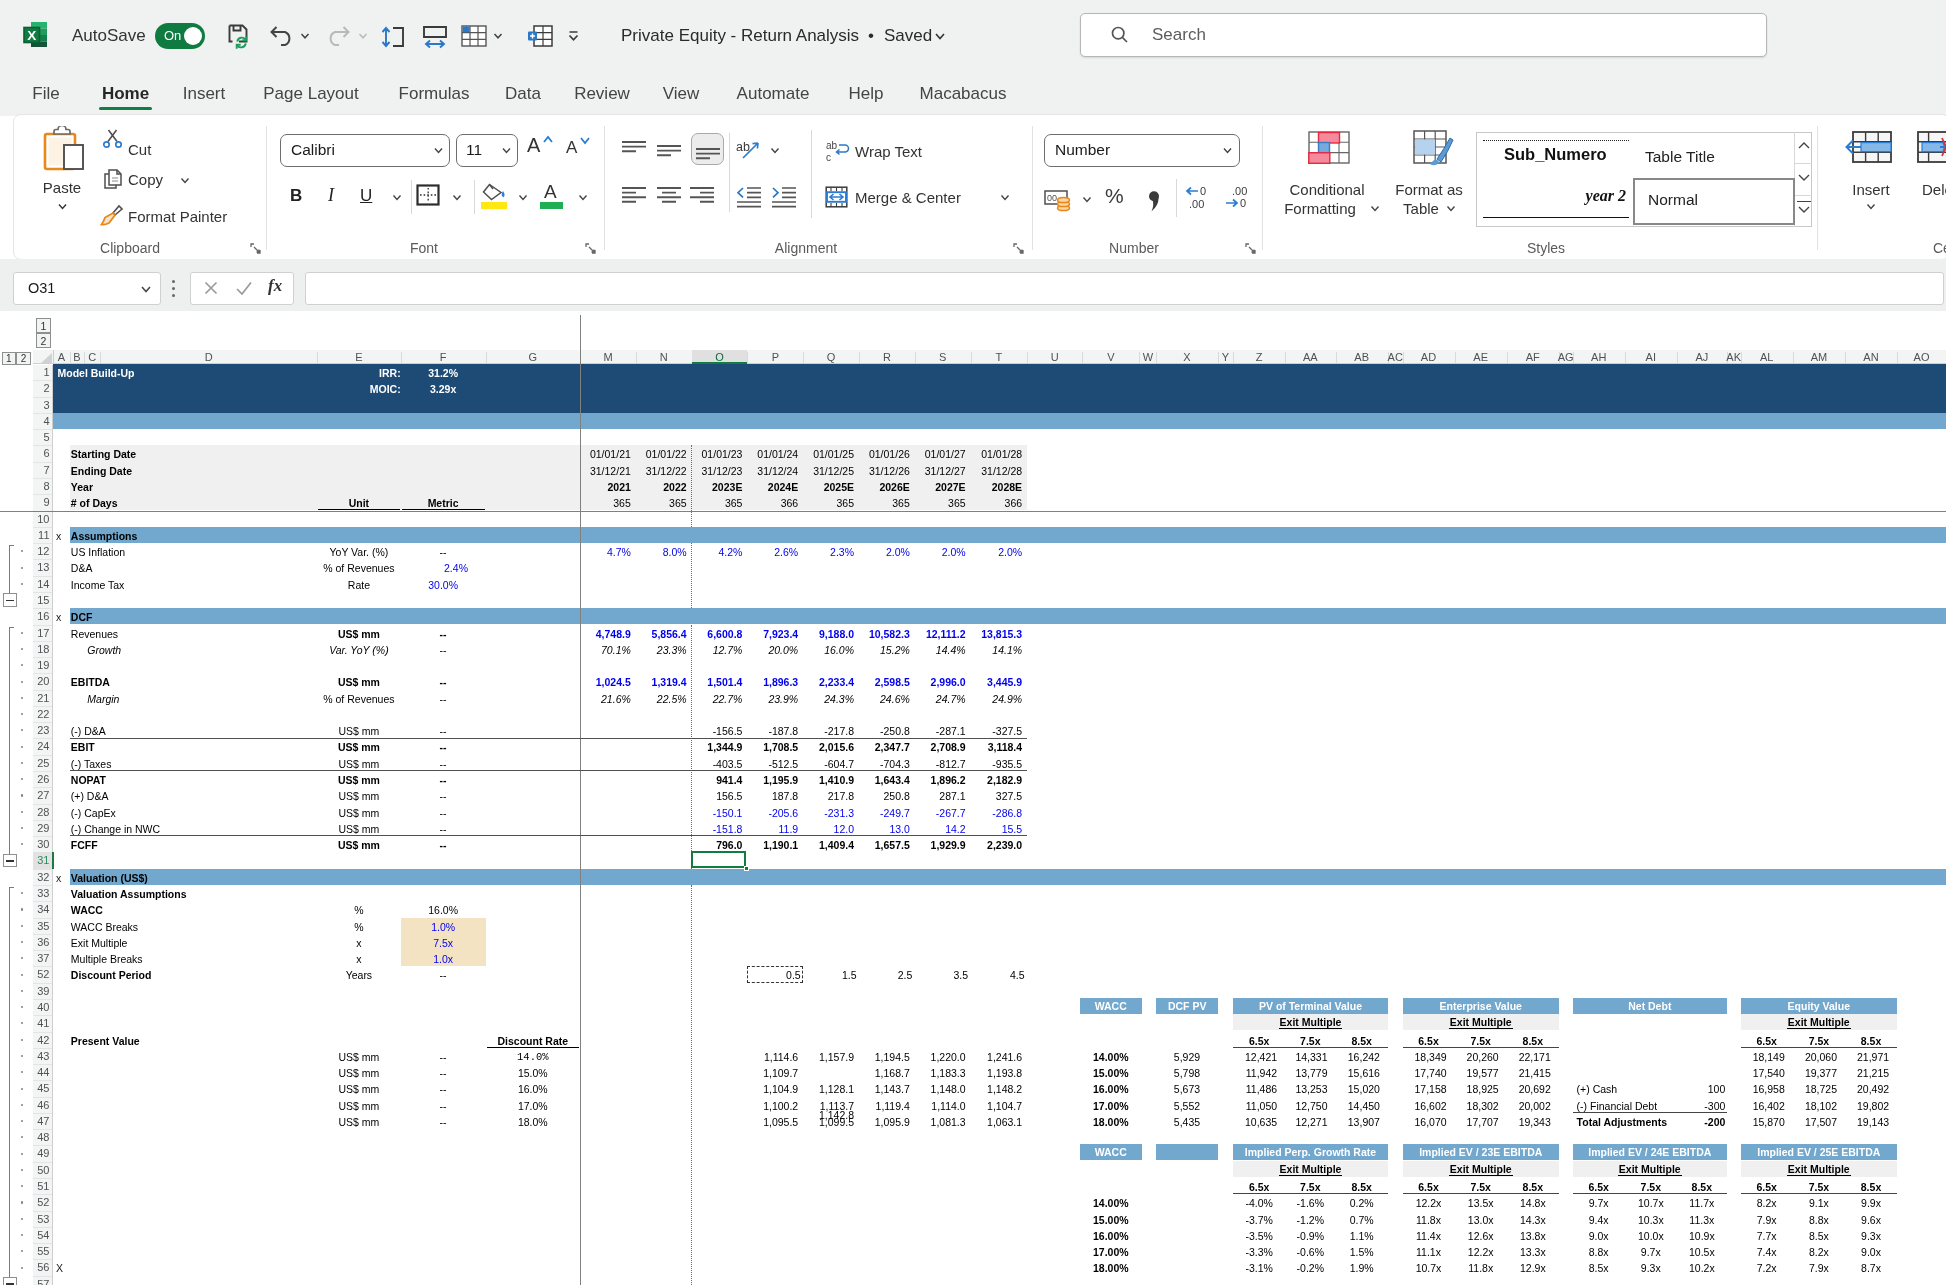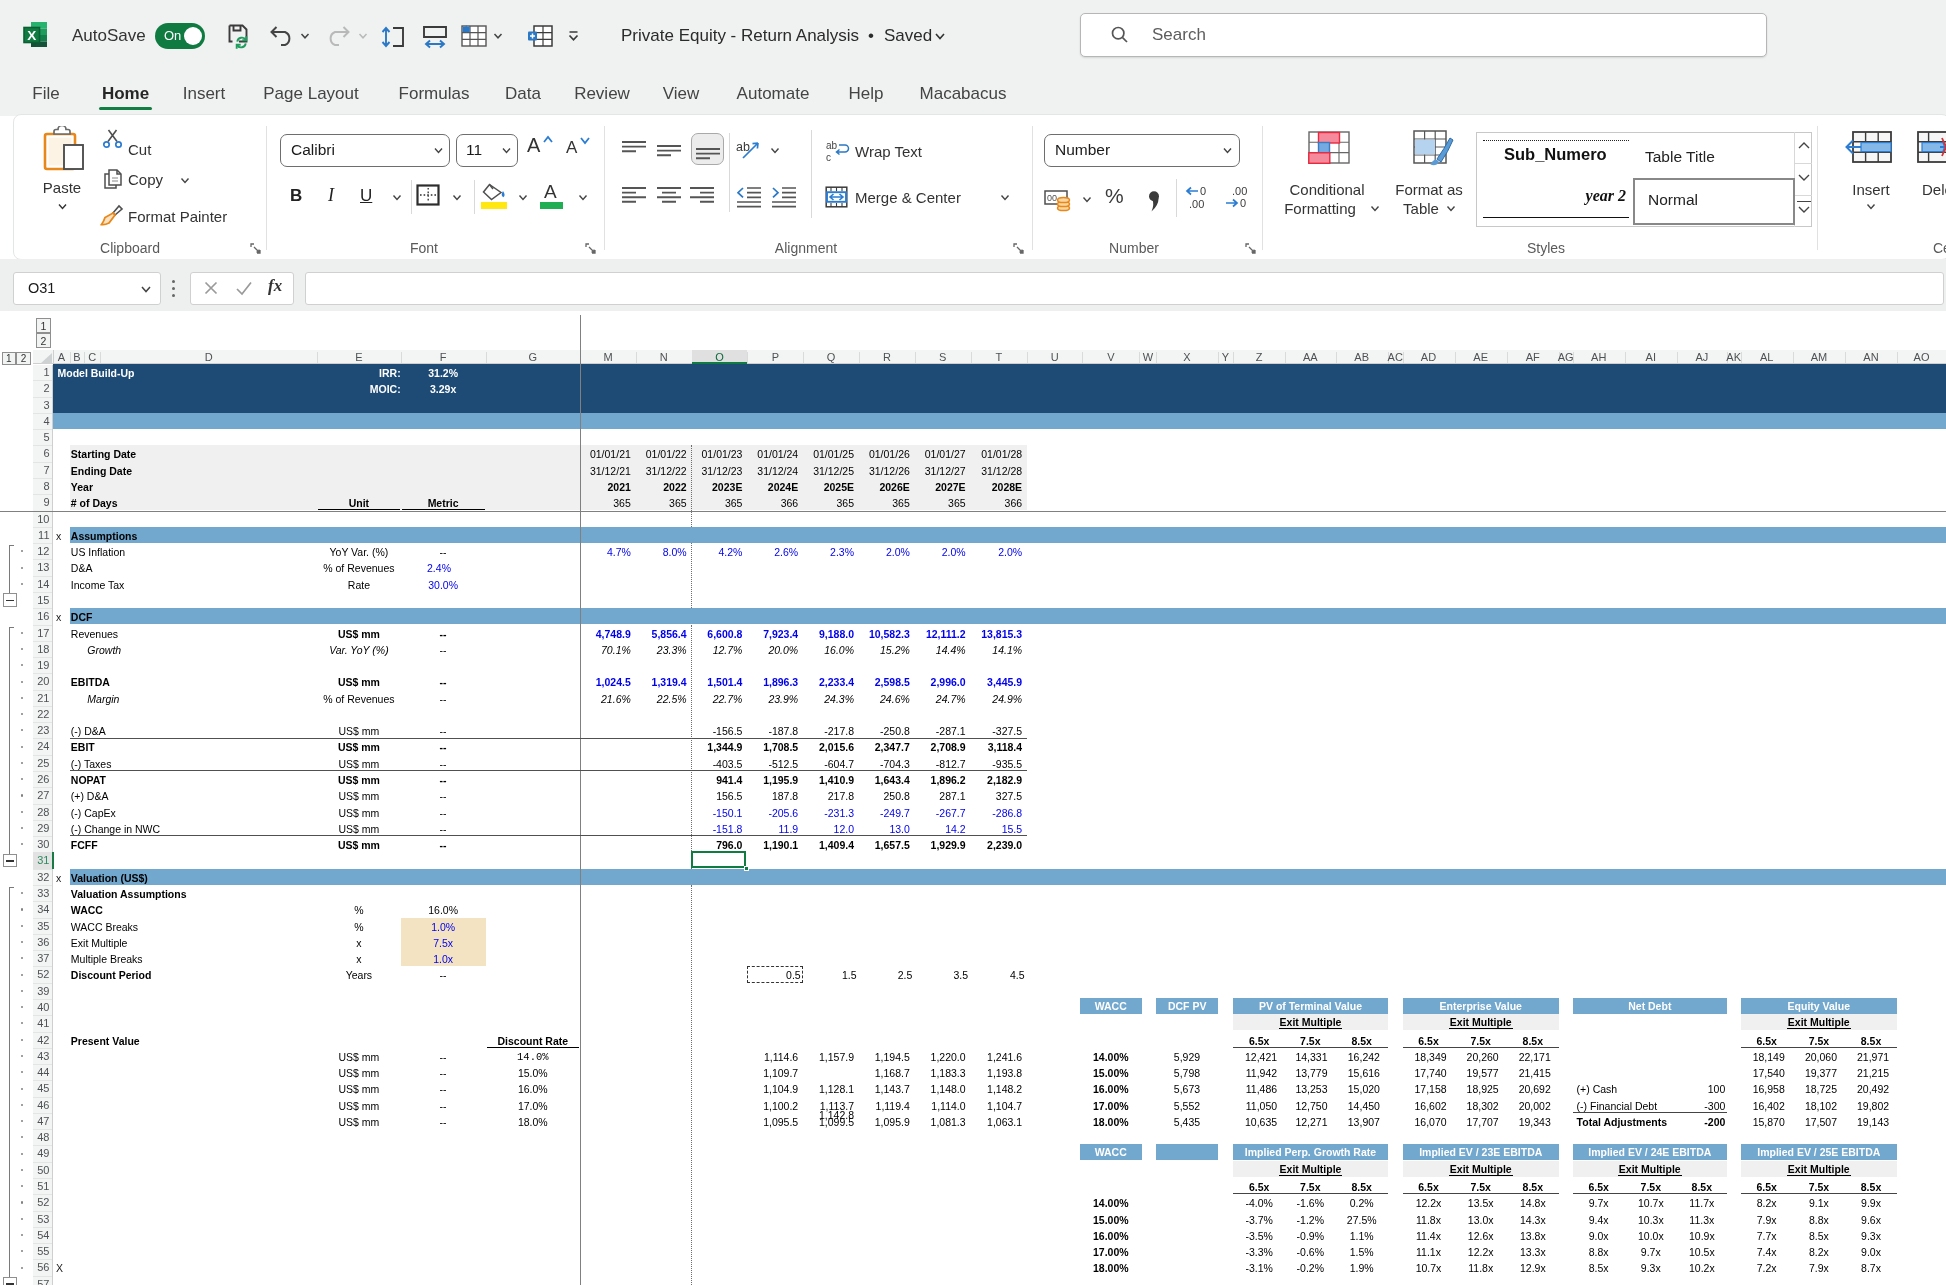--- a/index.html
+++ b/index.html
@@ -680,21 +680,21 @@
 <div style="position:absolute;top:543.1px;height:16.28px;line-height:18.9px;font-size:10.5px;white-space:nowrap;color:#0000ee;right:1315.2px;">4.7%</div>
 <div style="position:absolute;top:543.1px;height:16.28px;line-height:18.9px;font-size:10.5px;white-space:nowrap;color:#0000ee;right:1259.4px;">8.0%</div>
 <div style="position:absolute;top:543.1px;height:16.28px;line-height:18.9px;font-size:10.5px;white-space:nowrap;color:#0000ee;right:1203.6px;">4.2%</div>
 <div style="position:absolute;top:543.1px;height:16.28px;line-height:18.9px;font-size:10.5px;white-space:nowrap;color:#0000ee;right:1147.8px;">2.6%</div>
 <div style="position:absolute;top:543.1px;height:16.28px;line-height:18.9px;font-size:10.5px;white-space:nowrap;color:#0000ee;right:1092.0px;">2.3%</div>
 <div style="position:absolute;top:543.1px;height:16.28px;line-height:18.9px;font-size:10.5px;white-space:nowrap;color:#0000ee;right:1036.2px;">2.0%</div>
 <div style="position:absolute;top:543.1px;height:16.28px;line-height:18.9px;font-size:10.5px;white-space:nowrap;color:#0000ee;right:980.4px;">2.0%</div>
 <div style="position:absolute;top:543.1px;height:16.28px;line-height:18.9px;font-size:10.5px;white-space:nowrap;color:#0000ee;right:923.9px;">2.0%</div>
 <div style="position:absolute;top:559.4px;height:16.28px;line-height:18.9px;font-size:10.5px;white-space:nowrap;color:#000;left:70.8px;">D&amp;A</div>
 <div style="position:absolute;top:559.4px;height:16.28px;line-height:18.9px;font-size:10.5px;white-space:nowrap;color:#000;left:358.9px;transform:translateX(-50%);">% of Revenues</div>
-<div style="position:absolute;top:559.4px;height:16.28px;line-height:18.9px;font-size:10.5px;white-space:nowrap;color:#0000ee;left:439px;transform:translateX(-50%);">2.4%</div>
+<div style="position:absolute;top:559.4px;height:16.28px;line-height:18.9px;font-size:10.5px;white-space:nowrap;color:#0000ee;left:456px;transform:translateX(-50%);">2.4%</div>
 <div style="position:absolute;top:575.6px;height:16.28px;line-height:18.9px;font-size:10.5px;white-space:nowrap;color:#000;left:70.8px;">Income Tax</div>
 <div style="position:absolute;top:575.6px;height:16.28px;line-height:18.9px;font-size:10.5px;white-space:nowrap;color:#000;left:358.9px;transform:translateX(-50%);">Rate</div>
 <div style="position:absolute;top:575.6px;height:16.28px;line-height:18.9px;font-size:10.5px;white-space:nowrap;color:#0000ee;left:443.1px;transform:translateX(-50%);">30.0%</div>
 <div style="position:absolute;top:624.5px;height:16.28px;line-height:18.9px;font-size:10.5px;white-space:nowrap;color:#000;left:70.8px;">Revenues</div>
 <div style="position:absolute;top:624.5px;height:16.28px;line-height:18.9px;font-size:10.5px;white-space:nowrap;color:#000;font-weight:bold;left:358.9px;transform:translateX(-50%);">US$ mm</div>
 <div style="position:absolute;top:624.5px;height:16.28px;line-height:18.9px;font-size:10.5px;white-space:nowrap;color:#000;font-weight:bold;left:443.1px;transform:translateX(-50%);">--</div>
 <div style="position:absolute;top:624.5px;height:16.28px;line-height:18.9px;font-size:10.5px;white-space:nowrap;color:#0000ee;font-weight:bold;right:1315.2px;">4,748.9</div>
 <div style="position:absolute;top:624.5px;height:16.28px;line-height:18.9px;font-size:10.5px;white-space:nowrap;color:#0000ee;font-weight:bold;right:1259.4px;">5,856.4</div>
 <div style="position:absolute;top:624.5px;height:16.28px;line-height:18.9px;font-size:10.5px;white-space:nowrap;color:#0000ee;font-weight:bold;right:1203.6px;">6,600.8</div>
 <div style="position:absolute;top:624.5px;height:16.28px;line-height:18.9px;font-size:10.5px;white-space:nowrap;color:#0000ee;font-weight:bold;right:1147.8px;">7,923.4</div>
@@ -998,21 +998,21 @@
 <div style="position:absolute;top:1194.3px;height:16.28px;line-height:18.9px;font-size:10.5px;white-space:nowrap;color:#000;left:1480.7px;transform:translateX(-50%);">13.5x</div>
 <div style="position:absolute;top:1194.3px;height:16.28px;line-height:18.9px;font-size:10.5px;white-space:nowrap;color:#000;left:1532.8px;transform:translateX(-50%);">14.8x</div>
 <div style="position:absolute;top:1194.3px;height:16.28px;line-height:18.9px;font-size:10.5px;white-space:nowrap;color:#000;left:1598.7px;transform:translateX(-50%);">9.7x</div>
 <div style="position:absolute;top:1194.3px;height:16.28px;line-height:18.9px;font-size:10.5px;white-space:nowrap;color:#000;left:1650.8px;transform:translateX(-50%);">10.7x</div>
 <div style="position:absolute;top:1194.3px;height:16.28px;line-height:18.9px;font-size:10.5px;white-space:nowrap;color:#000;left:1701.8px;transform:translateX(-50%);">11.7x</div>
 <div style="position:absolute;top:1194.3px;height:16.28px;line-height:18.9px;font-size:10.5px;white-space:nowrap;color:#000;left:1766.7px;transform:translateX(-50%);">8.2x</div>
 <div style="position:absolute;top:1194.3px;height:16.28px;line-height:18.9px;font-size:10.5px;white-space:nowrap;color:#000;left:1818.9px;transform:translateX(-50%);">9.1x</div>
 <div style="position:absolute;top:1194.3px;height:16.28px;line-height:18.9px;font-size:10.5px;white-space:nowrap;color:#000;left:1871.0px;transform:translateX(-50%);">9.9x</div>
 <div style="position:absolute;top:1210.6px;height:16.28px;line-height:18.9px;font-size:10.5px;white-space:nowrap;color:#000;left:1259.2px;transform:translateX(-50%);">-3.7%</div>
 <div style="position:absolute;top:1210.6px;height:16.28px;line-height:18.9px;font-size:10.5px;white-space:nowrap;color:#000;left:1310.3px;transform:translateX(-50%);">-1.2%</div>
-<div style="position:absolute;top:1210.6px;height:16.28px;line-height:18.9px;font-size:10.5px;white-space:nowrap;color:#000;left:1361.7px;transform:translateX(-50%);">27.5%</div>
+<div style="position:absolute;top:1210.6px;height:16.28px;line-height:18.9px;font-size:10.5px;white-space:nowrap;color:#000;left:1361.7px;transform:translateX(-50%);">0.7%</div>
 <div style="position:absolute;top:1210.6px;height:16.28px;line-height:18.9px;font-size:10.5px;white-space:nowrap;color:#000;left:1428.5px;transform:translateX(-50%);">11.8x</div>
 <div style="position:absolute;top:1210.6px;height:16.28px;line-height:18.9px;font-size:10.5px;white-space:nowrap;color:#000;left:1480.7px;transform:translateX(-50%);">13.0x</div>
 <div style="position:absolute;top:1210.6px;height:16.28px;line-height:18.9px;font-size:10.5px;white-space:nowrap;color:#000;left:1532.8px;transform:translateX(-50%);">14.3x</div>
 <div style="position:absolute;top:1210.6px;height:16.28px;line-height:18.9px;font-size:10.5px;white-space:nowrap;color:#000;left:1598.7px;transform:translateX(-50%);">9.4x</div>
 <div style="position:absolute;top:1210.6px;height:16.28px;line-height:18.9px;font-size:10.5px;white-space:nowrap;color:#000;left:1650.8px;transform:translateX(-50%);">10.3x</div>
 <div style="position:absolute;top:1210.6px;height:16.28px;line-height:18.9px;font-size:10.5px;white-space:nowrap;color:#000;left:1701.8px;transform:translateX(-50%);">11.3x</div>
 <div style="position:absolute;top:1210.6px;height:16.28px;line-height:18.9px;font-size:10.5px;white-space:nowrap;color:#000;left:1766.7px;transform:translateX(-50%);">7.9x</div>
 <div style="position:absolute;top:1210.6px;height:16.28px;line-height:18.9px;font-size:10.5px;white-space:nowrap;color:#000;left:1818.9px;transform:translateX(-50%);">8.8x</div>
 <div style="position:absolute;top:1210.6px;height:16.28px;line-height:18.9px;font-size:10.5px;white-space:nowrap;color:#000;left:1871.0px;transform:translateX(-50%);">9.6x</div>
 <div style="position:absolute;top:1226.8px;height:16.28px;line-height:18.9px;font-size:10.5px;white-space:nowrap;color:#000;left:1259.2px;transform:translateX(-50%);">-3.5%</div>

